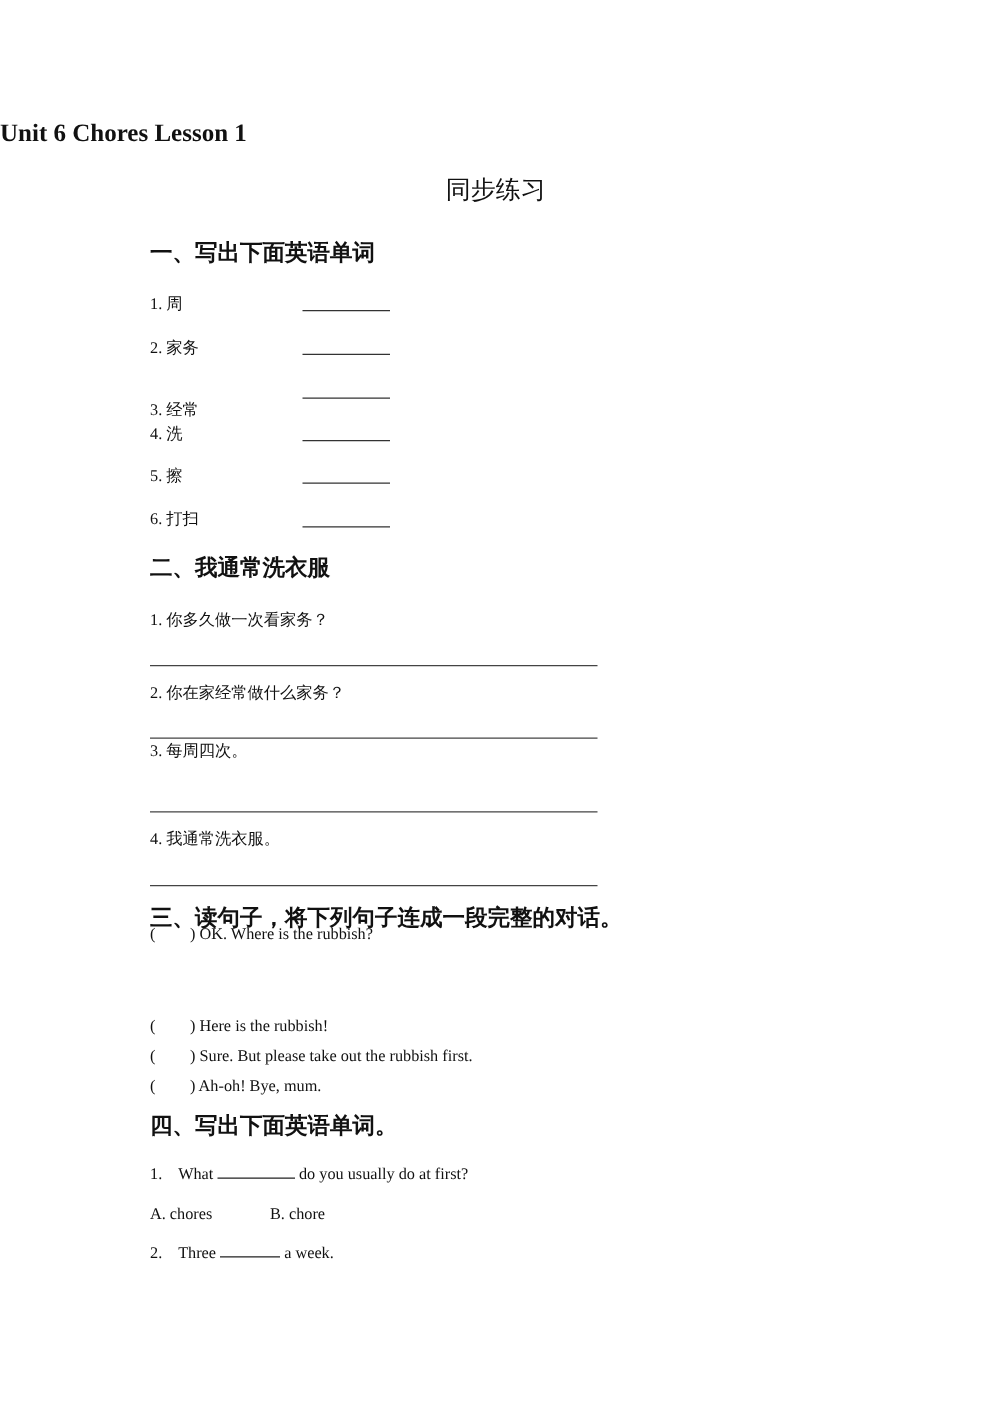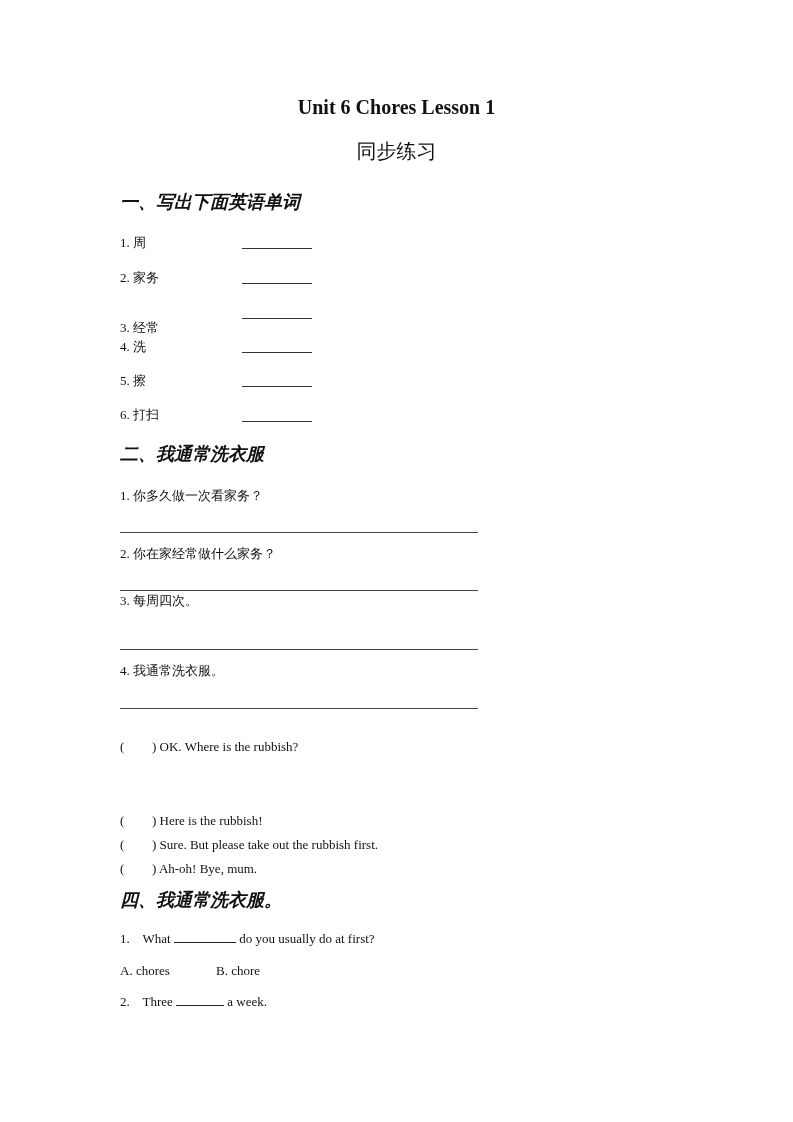--- a/index.html
+++ b/index.html
@@ -1,23 +1,23 @@
 <!DOCTYPE html>
 <html><head>
 <meta charset="utf-8">
 <style>
   html, body { margin: 0; padding: 0; background: #ffffff; }
   body { width: 793px; height: 1122px; position: relative; overflow: hidden; color: #111; }
   .page { position: absolute; left: 0; top: 0; width: 793px; height: 1122px; }
-  .title { position: absolute; top: 96px; left: 0; width: 793px; text-align: center;
+  .title { position: absolute; top: 96px; left: 0; width: 793px; 
     font-family: "Liberation Serif", serif; font-weight: bold; font-size: 20px; }
   .subtitle { position: absolute; top: 138px; left: 0; width: 793px; text-align: center;
     font-family: "DejaVu Sans", sans-serif; font-weight: normal; font-size: 20px; }
   .section-title { position: absolute; left: 120px; font-family: "DejaVu Sans", sans-serif;
-    font-weight: bold; font-size: 18px; font-style: italic; }
+    font-weight: bold; font-size: 18px; }
   .item { position: absolute; left: 120px; font-family: "Liberation Serif", "DejaVu Sans", serif; font-size: 13px; }
   .cn { font-family: "DejaVu Sans", sans-serif; font-size: 13px; }
   .blank { position: absolute; left: 242px; width: 70px; border-bottom: 1px solid #333; height: 0; }
   .line { position: absolute; left: 120px; width: 358px; border-bottom: 1px solid #444; height: 0; }
   .paren { display: inline-block; width: 32px; }
   .opt-b { position: absolute; left: 216px; }
   .u { display: inline-block; border-bottom: 1px solid #222; height: 10px; vertical-align: baseline; }
 </style>
 </head>
 <body>
@@ -53,27 +53,28 @@
 
   <div class="item" style="top:545px"><span>2.</span> <span class="cn">你在家经常做什么家务？</span></div>
   <div class="line" style="top:590px"></div>
 
   <div class="item" style="top:592px"><span>3.</span> <span class="cn">每周四次。</span></div>
   <div class="line" style="top:649px"></div>
 
   <div class="item" style="top:662px"><span>4.</span> <span class="cn">我通常洗衣服。</span></div>
   <div class="line" style="top:708px"></div>
 
+  <div class="section-title" style="top:722px">三、读句子，将下列句子连成一段完整的对话。</div>
 
   <div class="item" style="top:739px"><span class="paren">(</span><span>)</span> <span>OK. Where is the rubbish?</span></div>
   <div class="item" style="top:813px"><span class="paren">(</span><span>)</span> <span>Here is the rubbish!</span></div>
   <div class="item" style="top:837px"><span class="paren">(</span><span>)</span> <span>Sure. But please take out the rubbish first.</span></div>
   <div class="item" style="top:861px"><span class="paren">(</span><span>)</span> <span>Ah-oh! Bye, mum.</span></div>
 
-  <div class="section-title" style="top:888px">四、我通常洗衣服。</div>
+  <div class="section-title" style="top:888px">四、写出下面英语单词。</div>
 
   <div class="item" style="top:931px">
     <span>1.</span>&nbsp;&nbsp;&nbsp;
     <span>What</span>
     <span class="u" style="width:62px"></span>
     <span>do you usually do at first?</span>
   </div>
   <div class="item" style="top:963px; width:300px;">
     <span>A. chores</span>
     <span class="opt-b" style="left:96px">B. chore</span>

